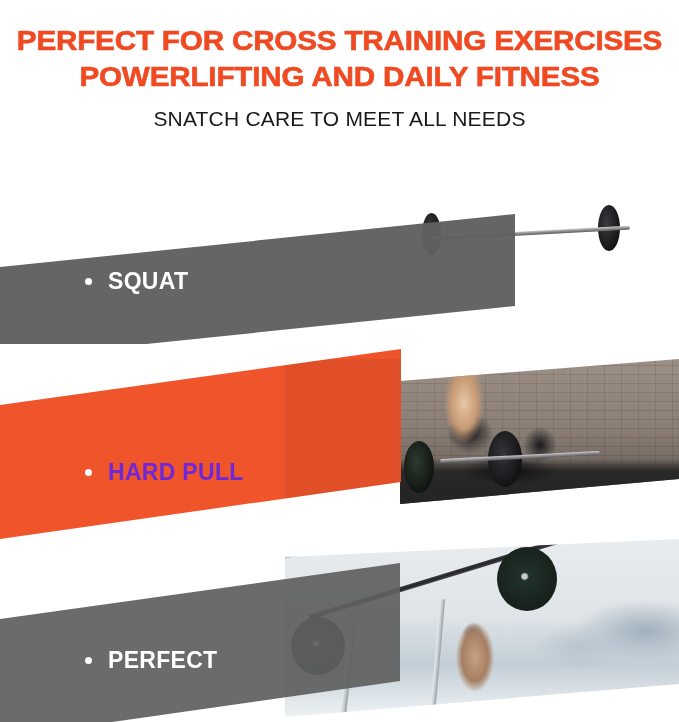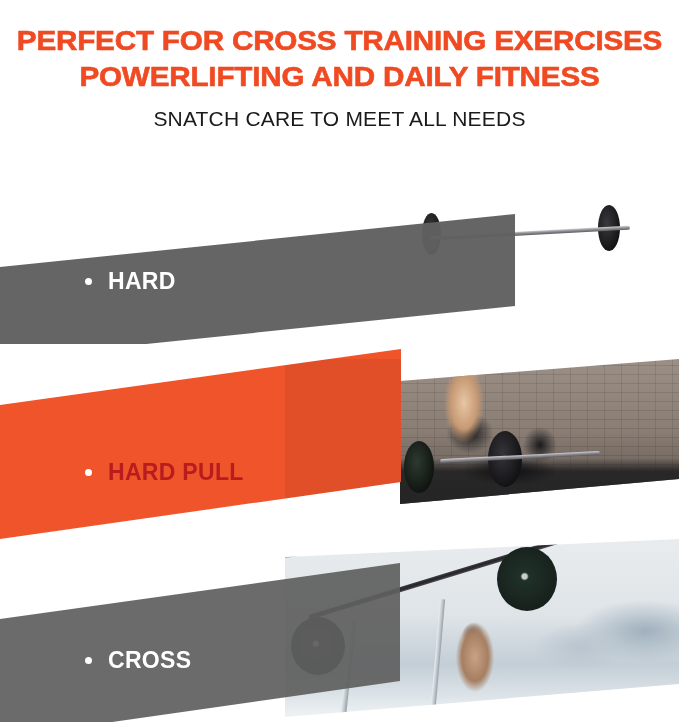--- a/index.html
+++ b/index.html
@@ -209,21 +209,21 @@
     left: 285px;
     top: 10px;
     width: 116px;
     height: 180px;
     background: rgba(0,0,0,0.06);
   }
   .r2-label {
     position: absolute;
     left: 85px;
     top: 110px;
-    color: #b91c1c;
+    color: #6d28d9;
     font-size: 23px;
     font-weight: bold;
     letter-spacing: 0.3px;
     white-space: nowrap;
   }
 
   
   .row3 { top: 520px; height: 202px; }
 
   .r3-photo {
@@ -327,21 +327,21 @@
   </div>
 
   <div class="row row1">
     <div class="photo r1-photo">
       <div class="r1-plateL"></div>
       <div class="r1-plateR"></div>
       <div class="r1-bar"></div>
     </div>
     <div class="clip-wrap r1-grey"></div>
     <div class="r1-greylabel">
-      <span class="bullet"></span><span>HARD</span>
+      <span class="bullet"></span><span>SQUAT</span>
     </div>
   </div>
 
   <div class="row row2">
     <div class="photo r2-photo">
       <div class="r2-plateL"></div>
       <div class="r2-plateR"></div>
       <div class="r2-bar"></div>
     </div>
     <div class="clip-wrap r2-orange">
@@ -356,17 +356,17 @@
     <div class="photo r3-photo">
       <div class="r3-beam1"></div>
       <div class="r3-beam2"></div>
       <div class="r3-beam3"></div>
       <div class="r3-bar"></div>
       <div class="r3-plateL"></div>
       <div class="r3-plateR"></div>
     </div>
     <div class="clip-wrap r3-grey"></div>
     <div class="r3-label">
-      <span class="bullet"></span><span>CROSS</span>
+      <span class="bullet"></span><span>PERFECT</span>
     </div>
   </div>
 
 </div>
 
 </body></html>

